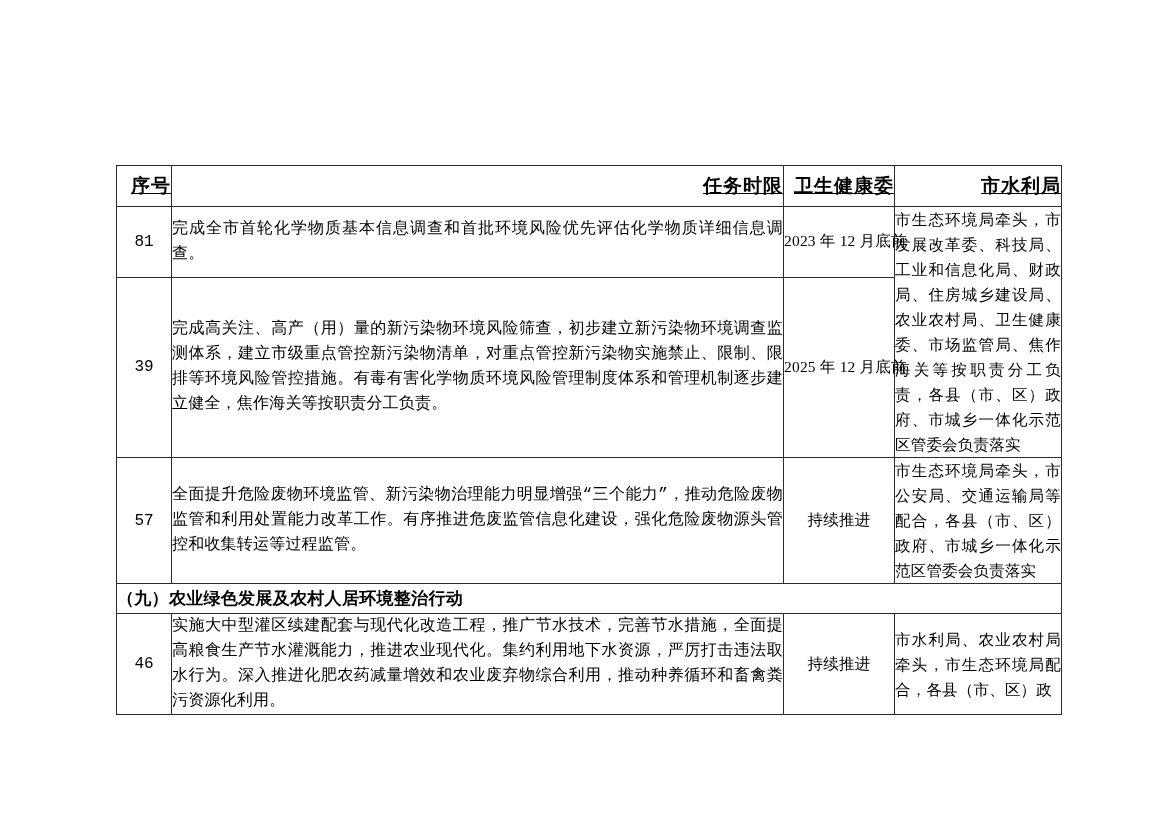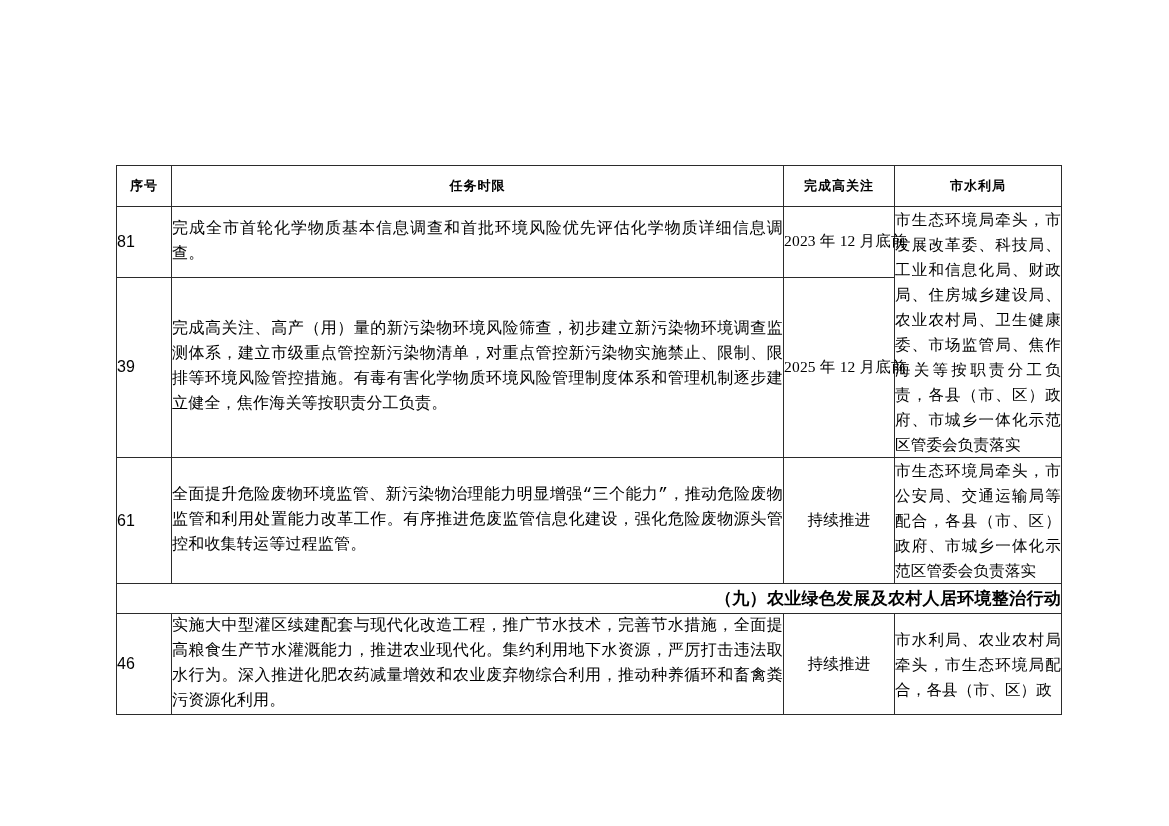--- a/index.html
+++ b/index.html
@@ -40,33 +40,34 @@
     vertical-align: middle;
     background: #ffffff;
   }
   
   col.c-seq   { width: 55px; }
   col.c-task  { width: 612px; }
   col.c-time  { width: 111px; }
   col.c-unit  { width: 167px; }
 
   .hdr-cell {
-    text-align: center;
-    font-size: 13px;
+    text-align: right;
+    font-size: 19px;
     font-weight: bold;
     letter-spacing: 1px;
     height: 40px;
     line-height: 40px;
     font-family: "Liberation Sans", "DejaVu Sans", sans-serif;
     white-space: nowrap;
+    text-decoration: underline;
   }
   .seq-cell {
-    text-align: left;
+    text-align: center;
     font-size: 16px;
-    font-family: Liberation Sans, sans-serif;
+    font-family: Liberation Mono, monospace;
   }
   .task-cell {
     font-size: 16px;
     line-height: 25px;
     text-align: justify;
     text-justify: inter-ideograph;
     padding: 5px 6px 5px 7px;
     vertical-align: middle;
     letter-spacing: 0.2px;
     font-family: Liberation Mono, monospace;
@@ -88,21 +89,20 @@
   }
   .section-cell {
     font-size: 17px;
     font-weight: bold;
     font-family: Liberation Sans, sans-serif;
     padding: 5px 4px 5px 8px;
     height: 29px;
     line-height: 29px;
     letter-spacing: 0.3px;
     white-space: nowrap;
-    text-align: right;
   }
   .r81 { height: 62px; }
   .r82 { height: 158px; }
   .r83 { height: 115px; }
   .r84 { height: 88px; }
 
   
   .clip-bottom {
     overflow: hidden;
     margin-left: 21px;
@@ -117,39 +117,39 @@
       <colgroup>
         <col class="c-seq">
         <col class="c-task">
         <col class="c-time">
         <col class="c-unit">
       </colgroup>
       <tbody>
         <tr>
           <td class="hdr-cell">序号</td>
           <td class="hdr-cell">任务时限</td>
-          <td class="hdr-cell">完成高关注</td>
+          <td class="hdr-cell">卫生健康委</td>
           <td class="hdr-cell">市水利局</td>
         </tr>
 
         <tr class="r81">
           <td class="seq-cell">81</td>
           <td class="task-cell">完成全市首轮化学物质基本信息调查和首批环境风险优先评估化学物质详细信息调查。</td>
           <td class="time-cell">2023 年 12 月底前</td>
           <td class="unit-cell" rowspan="2">市生态环境局牵头，市发展改革委、科技局、工业和信息化局、财政局、住房城乡建设局、农业农村局、卫生健康委、市场监管局、焦作海关等按职责分工负责，各县（市、区）政府、市城乡一体化示范区管委会负责落实</td>
         </tr>
 
         <tr class="r82">
           <td class="seq-cell">39</td>
           <td class="task-cell">完成高关注、高产（用）量的新污染物环境风险筛查，初步建立新污染物环境调查监测体系，建立市级重点管控新污染物清单，对重点管控新污染物实施禁止、限制、限排等环境风险管控措施。有毒有害化学物质环境风险管理制度体系和管理机制逐步建立健全，焦作海关等按职责分工负责。</td>
           <td class="time-cell">2025 年 12 月底前</td>
         </tr>
 
         <tr class="r83">
-          <td class="seq-cell">61</td>
+          <td class="seq-cell">57</td>
           <td class="task-cell">全面提升危险废物环境监管、新污染物治理能力明显增强“三个能力”，推动危险废物监管和利用处置能力改革工作。有序推进危废监管信息化建设，强化危险废物源头管控和收集转运等过程监管。</td>
           <td class="time-cell">持续推进</td>
           <td class="unit-cell">市生态环境局牵头，市公安局、交通运输局等配合，各县（市、区）政府、市城乡一体化示范区管委会负责落实</td>
         </tr>
 
         <tr>
           <td class="section-cell" colspan="4">（九）农业绿色发展及农村人居环境整治行动</td>
         </tr>
 
         <tr class="r84">

